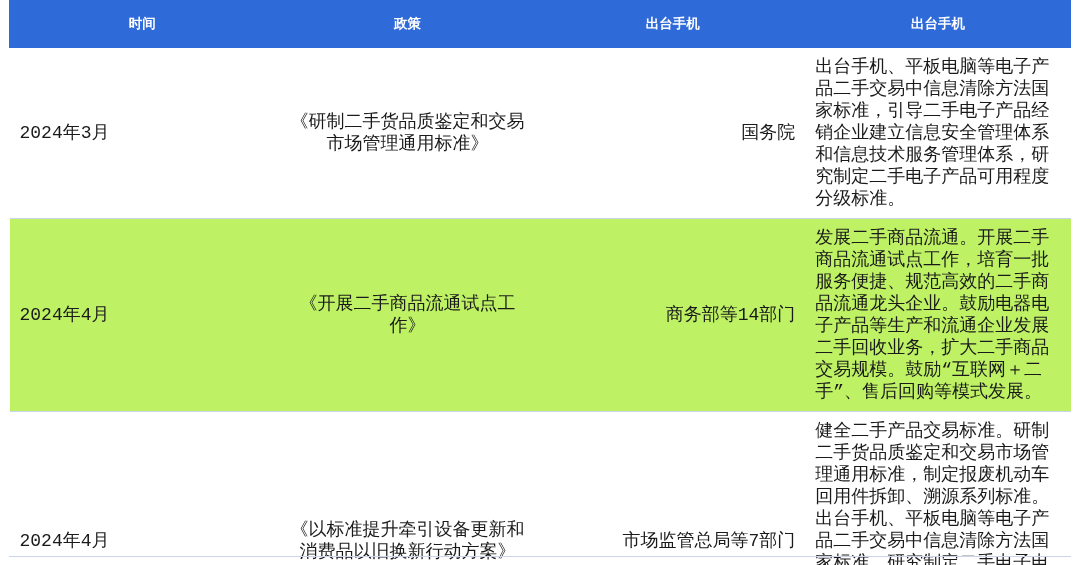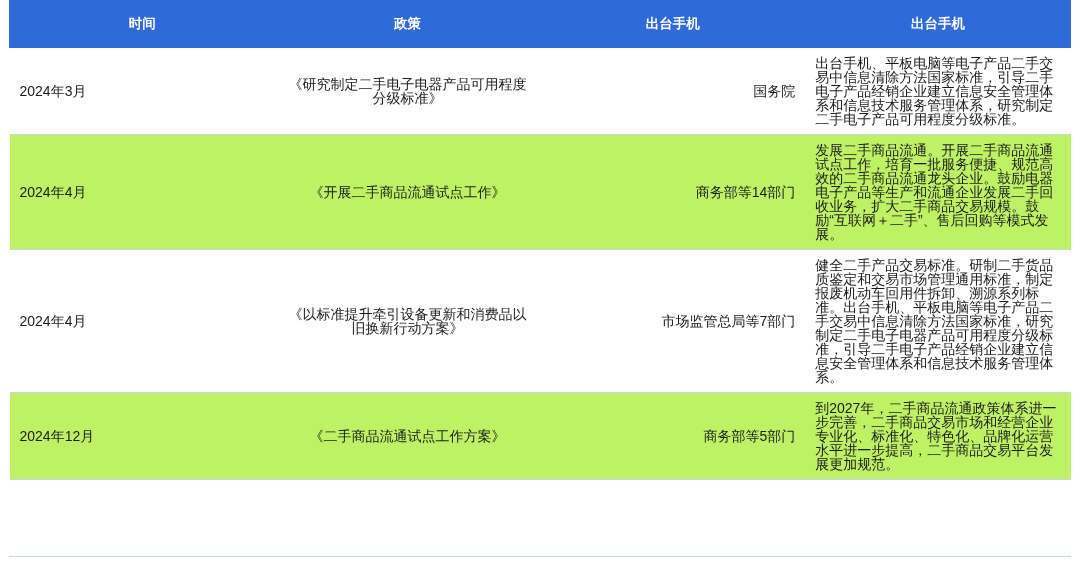--- a/index.html
+++ b/index.html
@@ -39,26 +39,27 @@
     background: #2f6ad9;
     color: #ffffff;
     font-size: 13.5px;
     font-weight: bold;
     height: 28px;
     text-align: center;
     border: 1px solid #2f6ad9;
     padding: 9px 4px;
   }
   table.policy-table td {
-    font-size: 14px;
+    font-size: 18px;
     color: #1a1a1a;
     border-bottom: 1px solid #c9d6ea;
     padding: 8px 10px;
     vertical-align: middle;
-    line-height: 14px;
+    line-height: 22px;
+    font-family: Liberation Mono, monospace;
   }
   td.c-time {
     text-align: left;
     width: 118px;
   }
   td.c-policy {
     text-align: center;
     width: 350px;
   }
   td.c-dept {
@@ -95,21 +96,21 @@
       <tr>
         <th>时间</th>
         <th>政策</th>
         <th>出台手机</th>
         <th>出台手机</th>
       </tr>
     </thead>
     <tbody>
       <tr class="row-plain">
         <td class="c-time">2024年3月</td>
-        <td class="c-policy">《研究制定二手电子电器产品可用程度分级标准》</td>
+        <td class="c-policy">《研制二手货品质鉴定和交易市场管理通用标准》</td>
         <td class="c-dept">国务院</td>
         <td class="c-content">出台手机、平板电脑等电子产品二手交易中信息清除方法国家标准，引导二手电子产品经销企业建立信息安全管理体系和信息技术服务管理体系，研究制定二手电子产品可用程度分级标准。</td>
       </tr>
       <tr class="row-alt">
         <td class="c-time">2024年4月</td>
         <td class="c-policy">《开展二手商品流通试点工作》</td>
         <td class="c-dept">商务部等14部门</td>
         <td class="c-content">发展二手商品流通。开展二手商品流通试点工作，培育一批服务便捷、规范高效的二手商品流通龙头企业。鼓励电器电子产品等生产和流通企业发展二手回收业务，扩大二手商品交易规模。鼓励“互联网＋二手”、售后回购等模式发展。</td>
       </tr>
       <tr class="row-plain">

